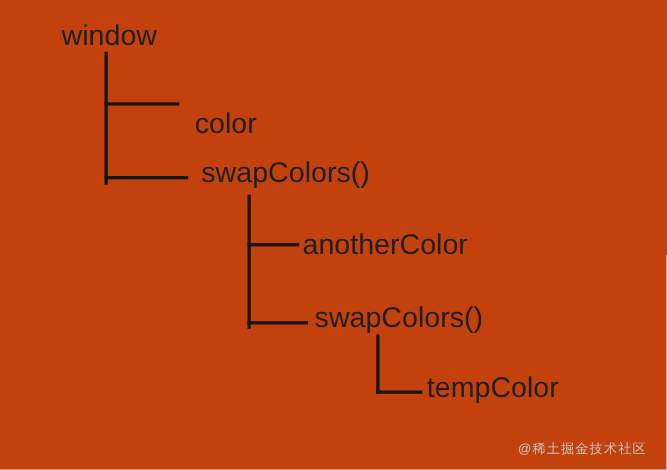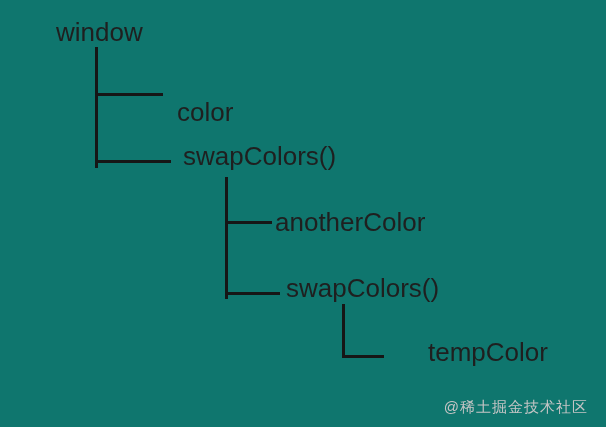--- a/index.html
+++ b/index.html
@@ -4,21 +4,21 @@
 <style>
   html, body {
     margin: 0;
     padding: 0;
     background: #ffffff;
   }
   .canvas {
     position: relative;
     width: 606px;
     height: 427px;
-    background: #0f766e;
+    background: #c2410c;
     overflow: hidden;
     font-family: "Liberation Sans", "DejaVu Sans", sans-serif;
   }
   .node-label {
     position: absolute;
     font-size: 26px;
     line-height: 1;
     color: #1f1f1f;
     white-space: nowrap;
     transform: translateY(-50%);
@@ -29,36 +29,36 @@
   }
   .connector.v { width: 3px; }
   .connector.h { height: 3px; }
 
   
   .lbl-window        { left: 56px;  top: 32px;  }
   .lbl-color         { left: 177px; top: 112px;  }
   .lbl-changecolor   { left: 183px; top: 156px; }
   .lbl-anothercolor  { left: 275px; top: 222px; }
   .lbl-swapcolors    { left: 286px; top: 288px; }
-  .lbl-tempcolor     { left: 388px; top: 352px; margin-left: 40px; }
+  .lbl-tempcolor     { left: 388px; top: 352px; }
 
   .trunk-window      { left: 95px;  top: 47px;  height: 121px; }
   .branch-color      { left: 95px;  top: 93px;  width: 68px;   }
   .branch-change     { left: 95px;  top: 160px; width: 76px;   }
   .trunk-change      { left: 225px; top: 177px; height: 122px; }
   .branch-another    { left: 225px; top: 221px; width: 47px;   }
   .branch-swap       { left: 225px; top: 292px; width: 55px;   }
   .trunk-swap        { left: 342px; top: 304px; height: 54px;  }
   .branch-temp       { left: 342px; top: 355px; width: 42px;   }
 
   .watermark {
     position: absolute;
     right: 18px;
     bottom: 10px;
-    font-size: 15px;
+    font-size: 12px;
     letter-spacing: 1px;
     color: #c5c5c5;
   }
 </style>
 </head>
 <body>
 
 <div class="canvas">
 
   <span class="node-label lbl-window">window</span>

